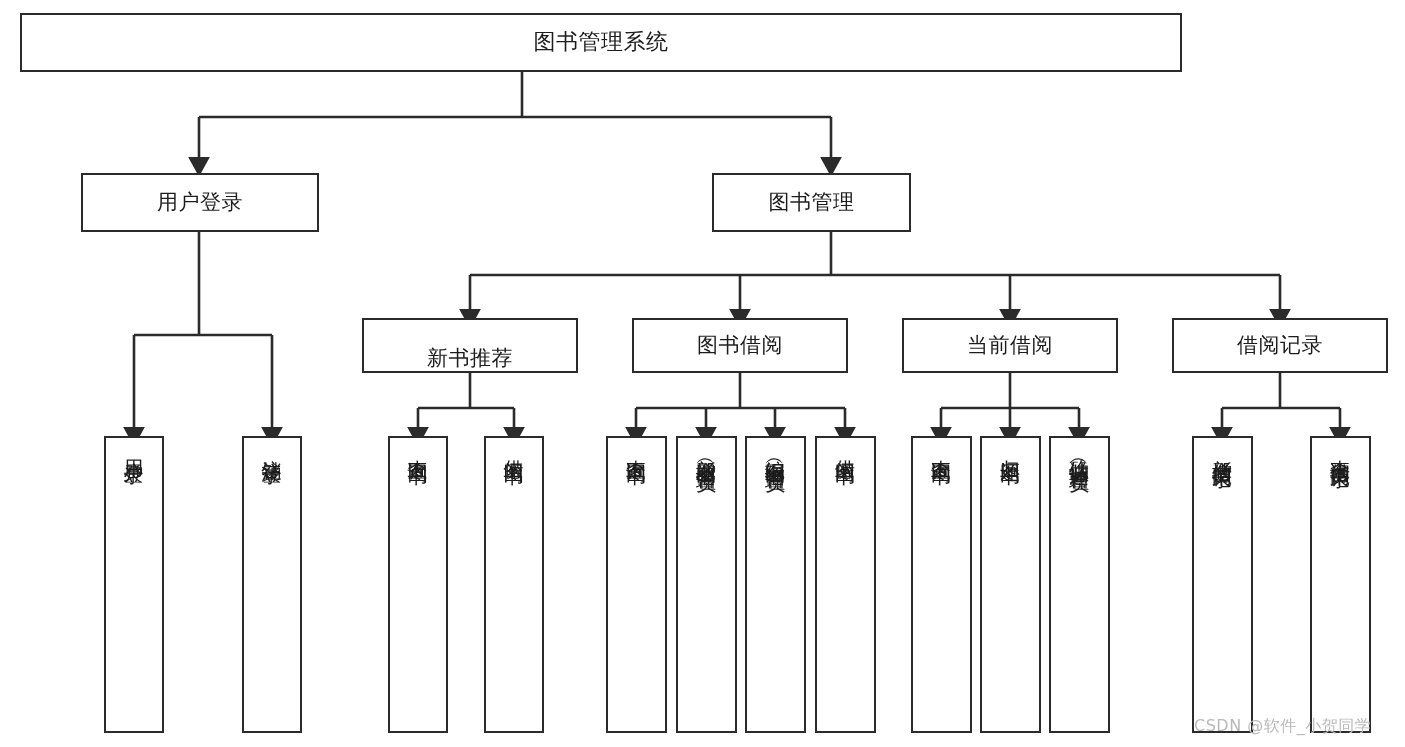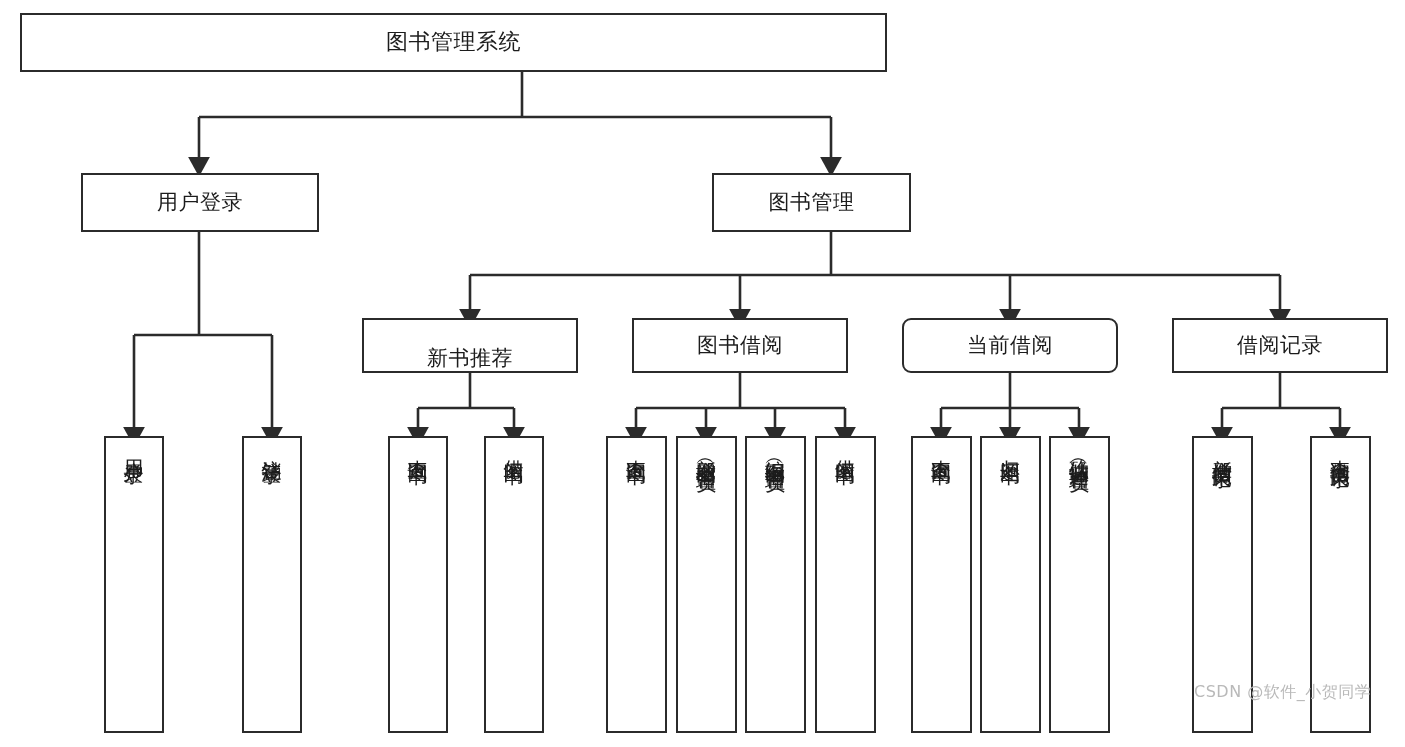--- a/index.html
+++ b/index.html
@@ -120,38 +120,38 @@
       <path d="M1010,408 L1010,430" marker-end="url(#arrow)"></path>
       <path d="M1079,408 L1079,430" marker-end="url(#arrow)"></path>
 
       <path d="M1280,373 L1280,408"></path>
       <path d="M1222,408 L1340,408"></path>
       <path d="M1222,408 L1222,430" marker-end="url(#arrow)"></path>
       <path d="M1340,408 L1340,430" marker-end="url(#arrow)"></path>
     </g>
   </svg>
 
-  <div class="node horiz root" style="left:20px; top:13px; width:867px; height:59px;">
+  <div class="node horiz root" style="left:20px; top:13px; width:1162px; height:59px;">
     <span class="node-label">图书管理系统</span>
   </div>
 
   <div class="node horiz" style="left:81px; top:173px; width:238px; height:59px;">
     <span class="node-label">用户登录</span>
   </div>
   <div class="node horiz" style="left:712px; top:173px; width:199px; height:59px;">
     <span class="node-label">图书管理</span>
   </div>
 
   <div class="node horiz" style="left:362px; top:318px; width:216px; height:55px;align-items:flex-end;">
     <span class="node-label">新书推荐</span>
   </div>
   <div class="node horiz" style="left:632px; top:318px; width:216px; height:55px;">
     <span class="node-label">图书借阅</span>
   </div>
-  <div class="node horiz" style="left:902px; top:318px; width:216px; height:55px;border-radius:9px;">
+  <div class="node horiz" style="left:902px; top:318px; width:216px; height:55px;">
     <span class="node-label">当前借阅</span>
   </div>
   <div class="node horiz" style="left:1172px; top:318px; width:216px; height:55px;">
     <span class="node-label">借阅记录</span>
   </div>
 
   <div class="node vert" style="left:104px; top:436px; width:60px; height:297px;">
     <span class="node-label">用户登录</span>
   </div>
   <div class="node vert" style="left:242px; top:436px; width:60px; height:297px;">
@@ -188,15 +188,15 @@
     <span class="node-label">确认归还（管理员）</span>
   </div>
 
   <div class="node vert" style="left:1192px; top:436px; width:61px; height:297px;">
     <span class="node-label">新增借阅记录</span>
   </div>
   <div class="node vert" style="left:1310px; top:436px; width:61px; height:297px;">
     <span class="node-label">查询借阅记录</span>
   </div>
 
-  <div class="watermark" style="left:1194px; top:682px;">CSDN @软件_小贺同学</div>
+  <div class="watermark" style="left:1194px; top:716px;">CSDN @软件_小贺同学</div>
 
 </div>
 
 </body></html>

